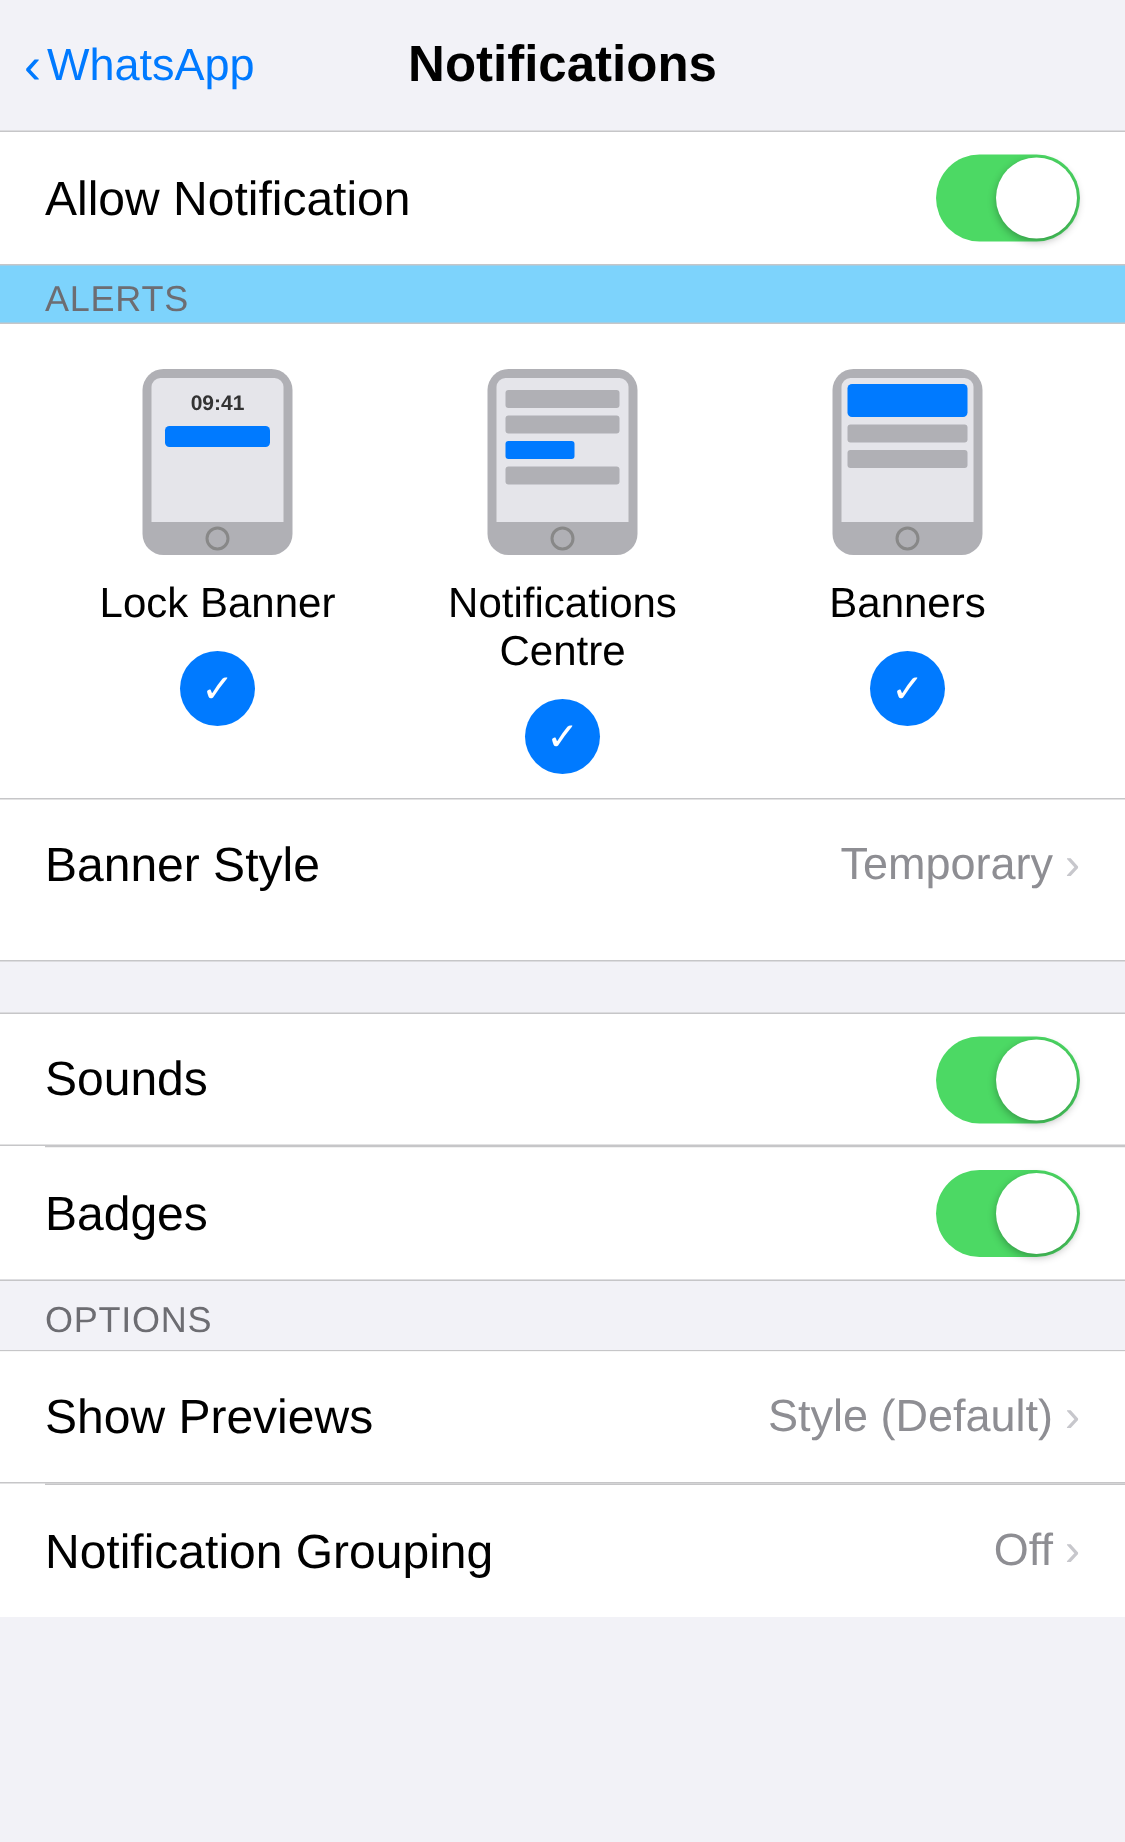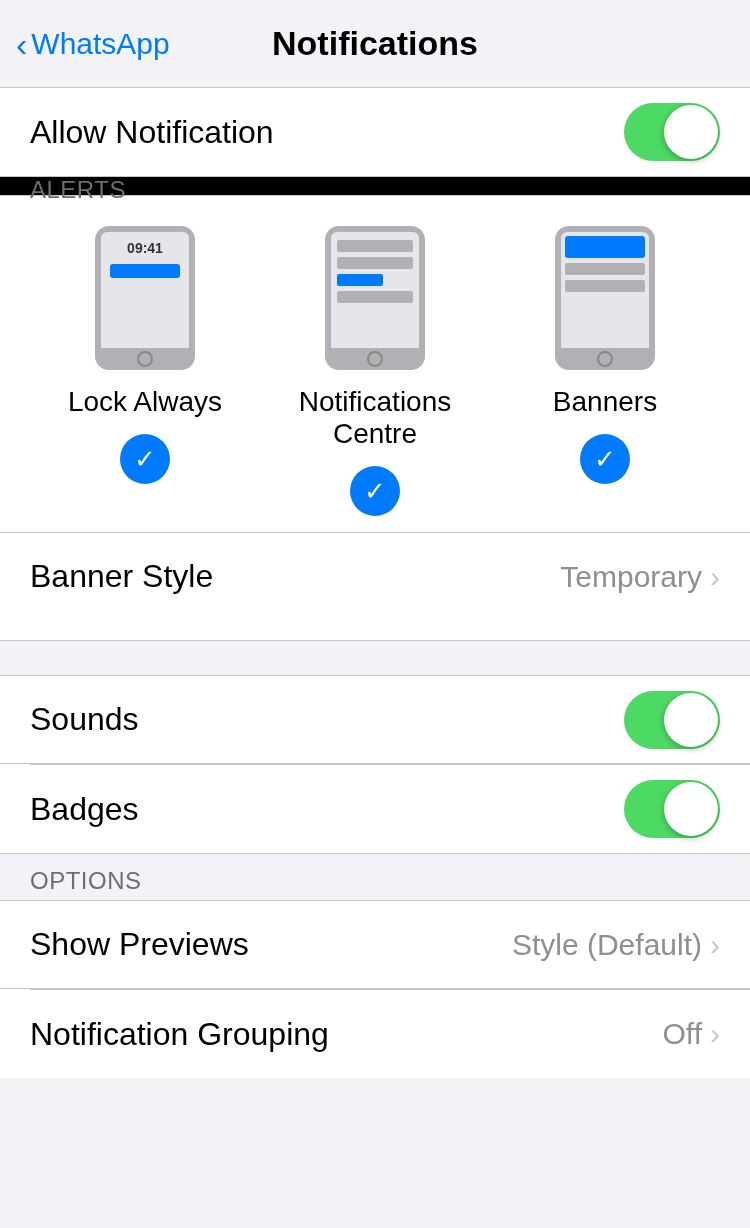--- a/index.html
+++ b/index.html
@@ -44,22 +44,22 @@
       color: #007aff;
     }
     .header-title {
       font-size: 34px;
       font-weight: 600;
       color: #000;
     }
 
     
     .section-gap {
-      background: #000000;
-      height: 20px;
+      background: #7dd3fc;
+      height: 40px;
       border-top: 1px solid #c6c6c8;
       border-bottom: 1px solid #c6c6c8;
       display: flex;
       align-items: center;
       padding: 0 30px;
     }
     .section-gap-label {
       font-size: 24px;
       color: #6d6d72;
       font-weight: 400;
@@ -136,21 +136,21 @@
       margin-bottom: 16px;
     }
     .alert-item {
       display: flex;
       flex-direction: column;
       align-items: center;
       width: 180px;
     }
     .phone-icon {
       width: 100px;
-      height: 144px;
+      height: 124px;
       background: #b0b0b5;
       border-radius: 14px;
       position: relative;
       display: flex;
       flex-direction: column;
       overflow: hidden;
       margin-bottom: 16px;
     }
     
     .phone-lock .phone-screen {
@@ -294,21 +294,21 @@
     <div class="alert-item">
       <div class="phone-icon phone-lock">
         <div class="phone-screen">
           <span class="time-text">09:41</span>
           <div class="notif-bar"></div>
         </div>
         <div class="phone-bottom">
           <div class="home-button"></div>
         </div>
       </div>
-      <span class="alert-name">Lock Always</span>
+      <span class="alert-name">Lock Banner</span>
       <div class="check-circle">
         <span>✓</span>
       </div>
     </div>
 
     <div class="alert-item">
       <div class="phone-icon phone-notif">
         <div class="phone-screen">
           <div class="notif-line"></div>
           <div class="notif-line"></div>

